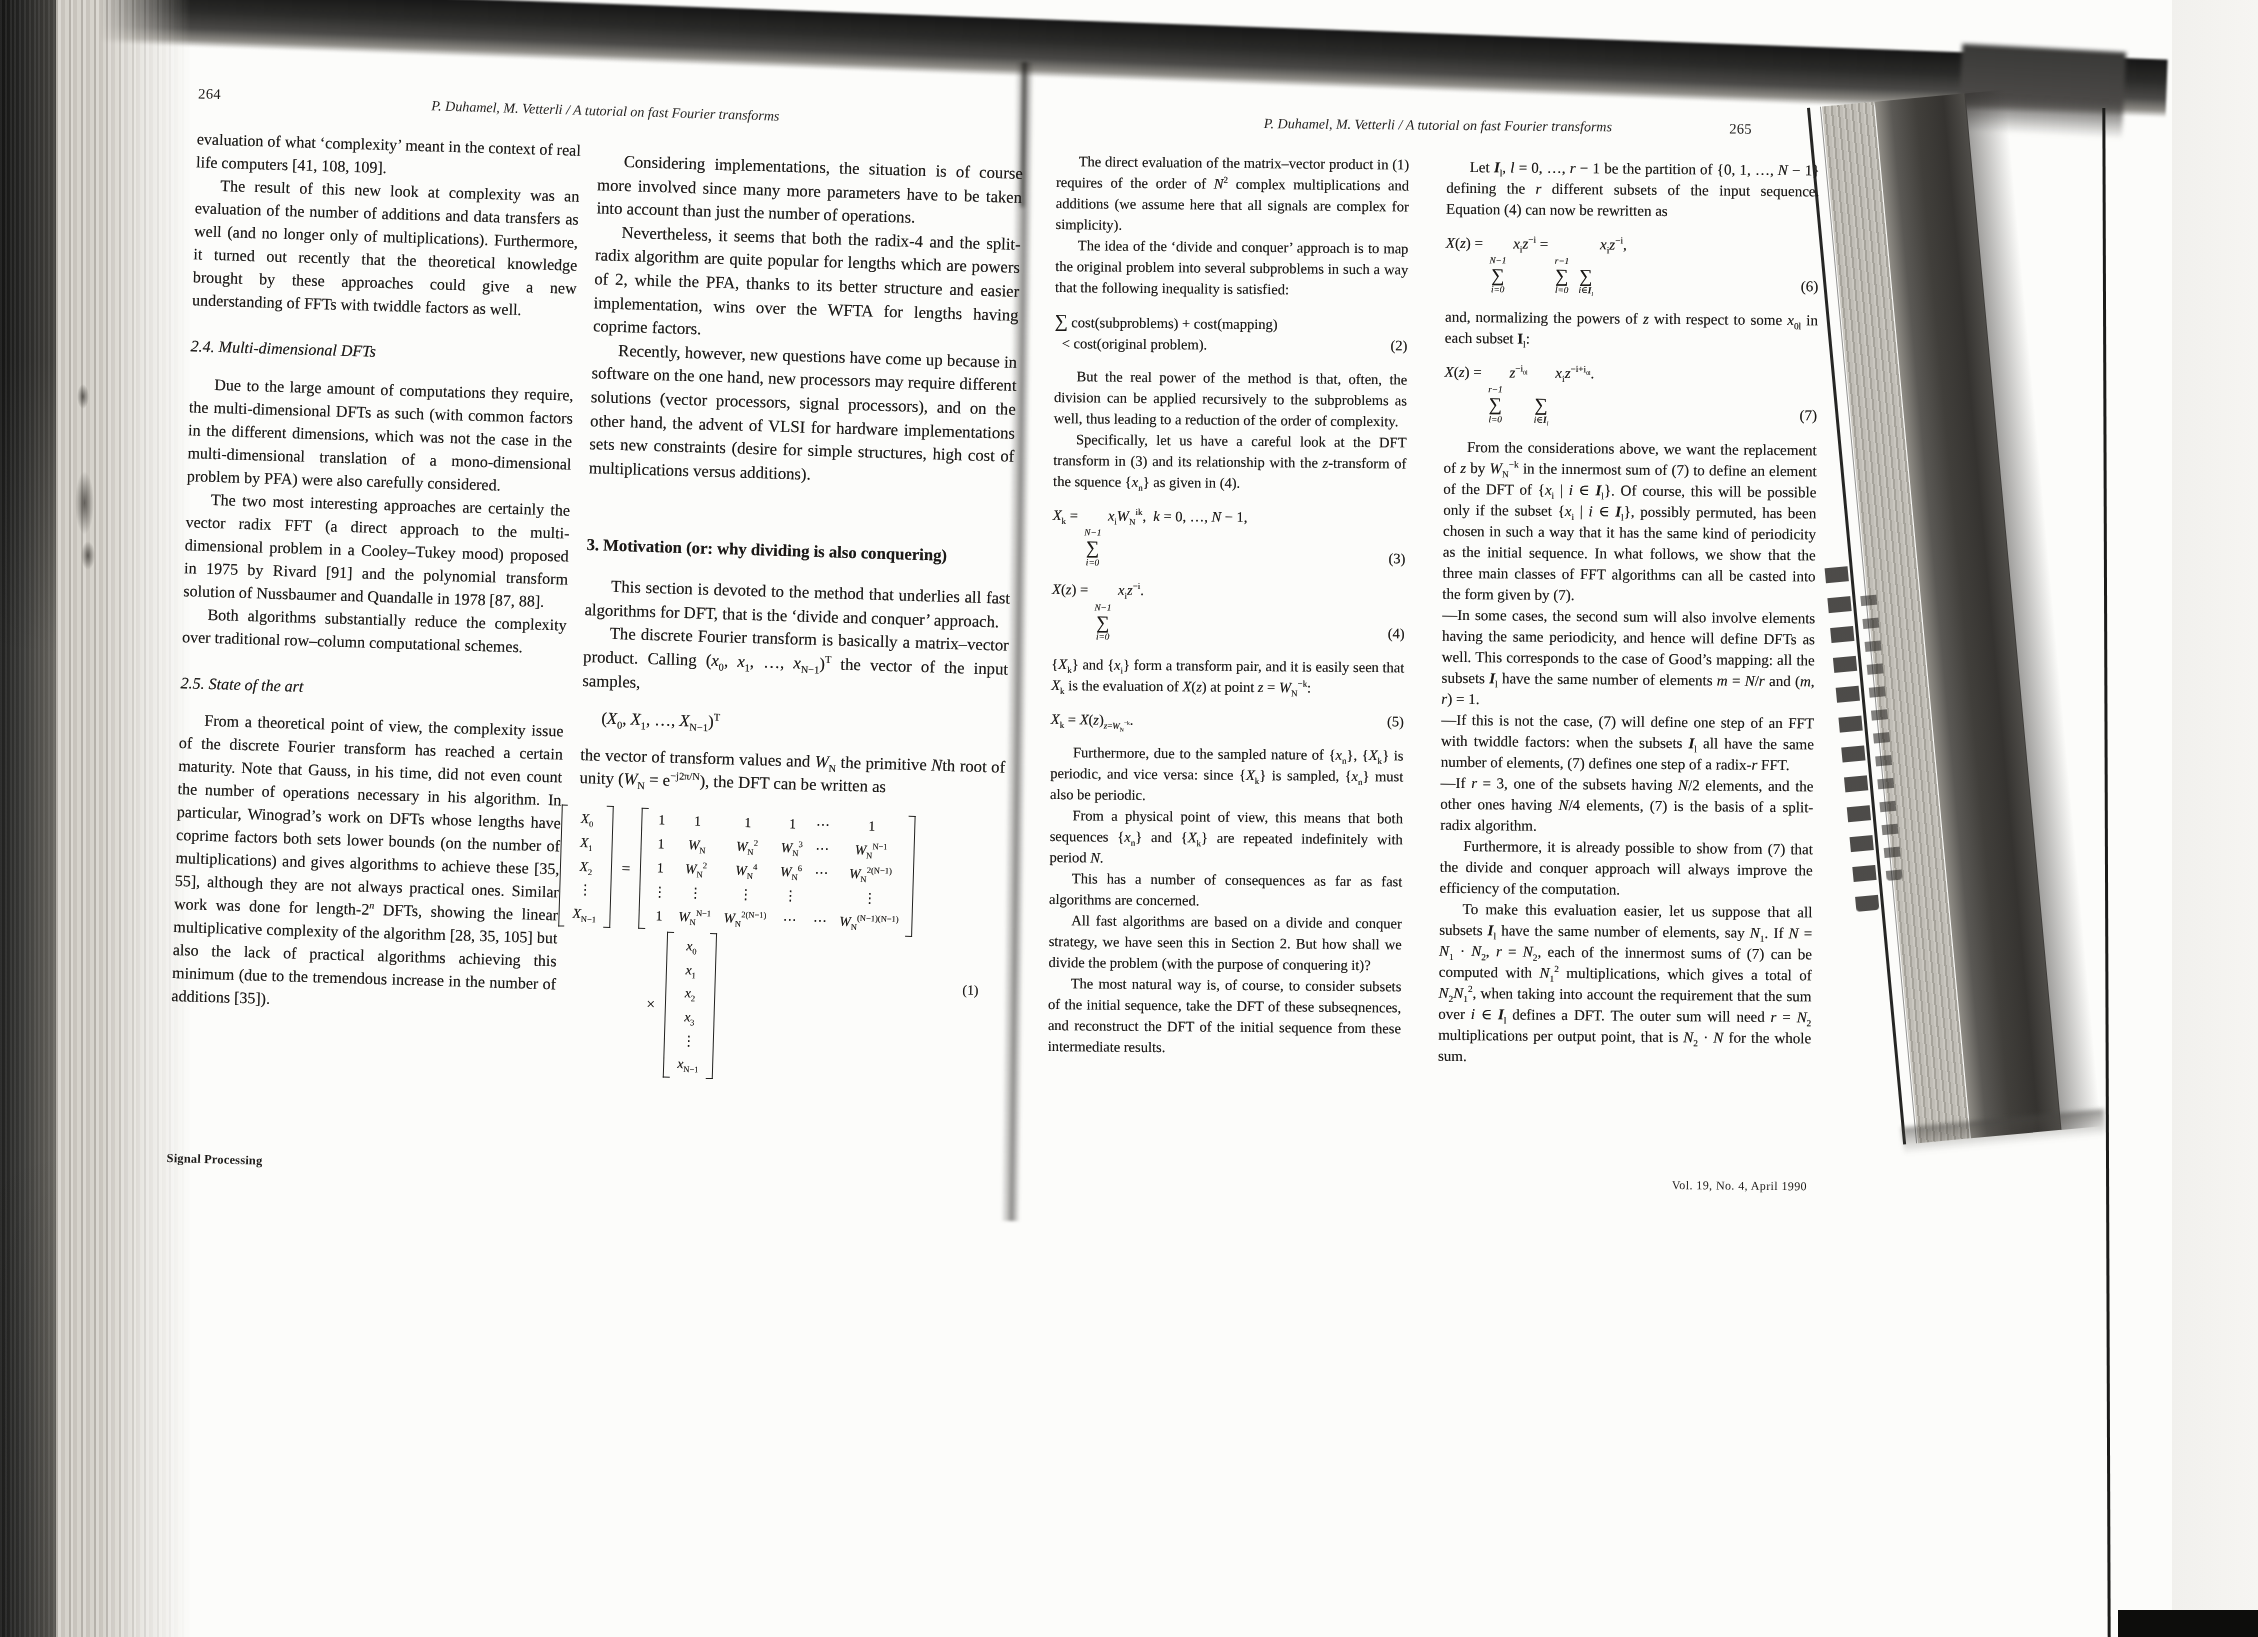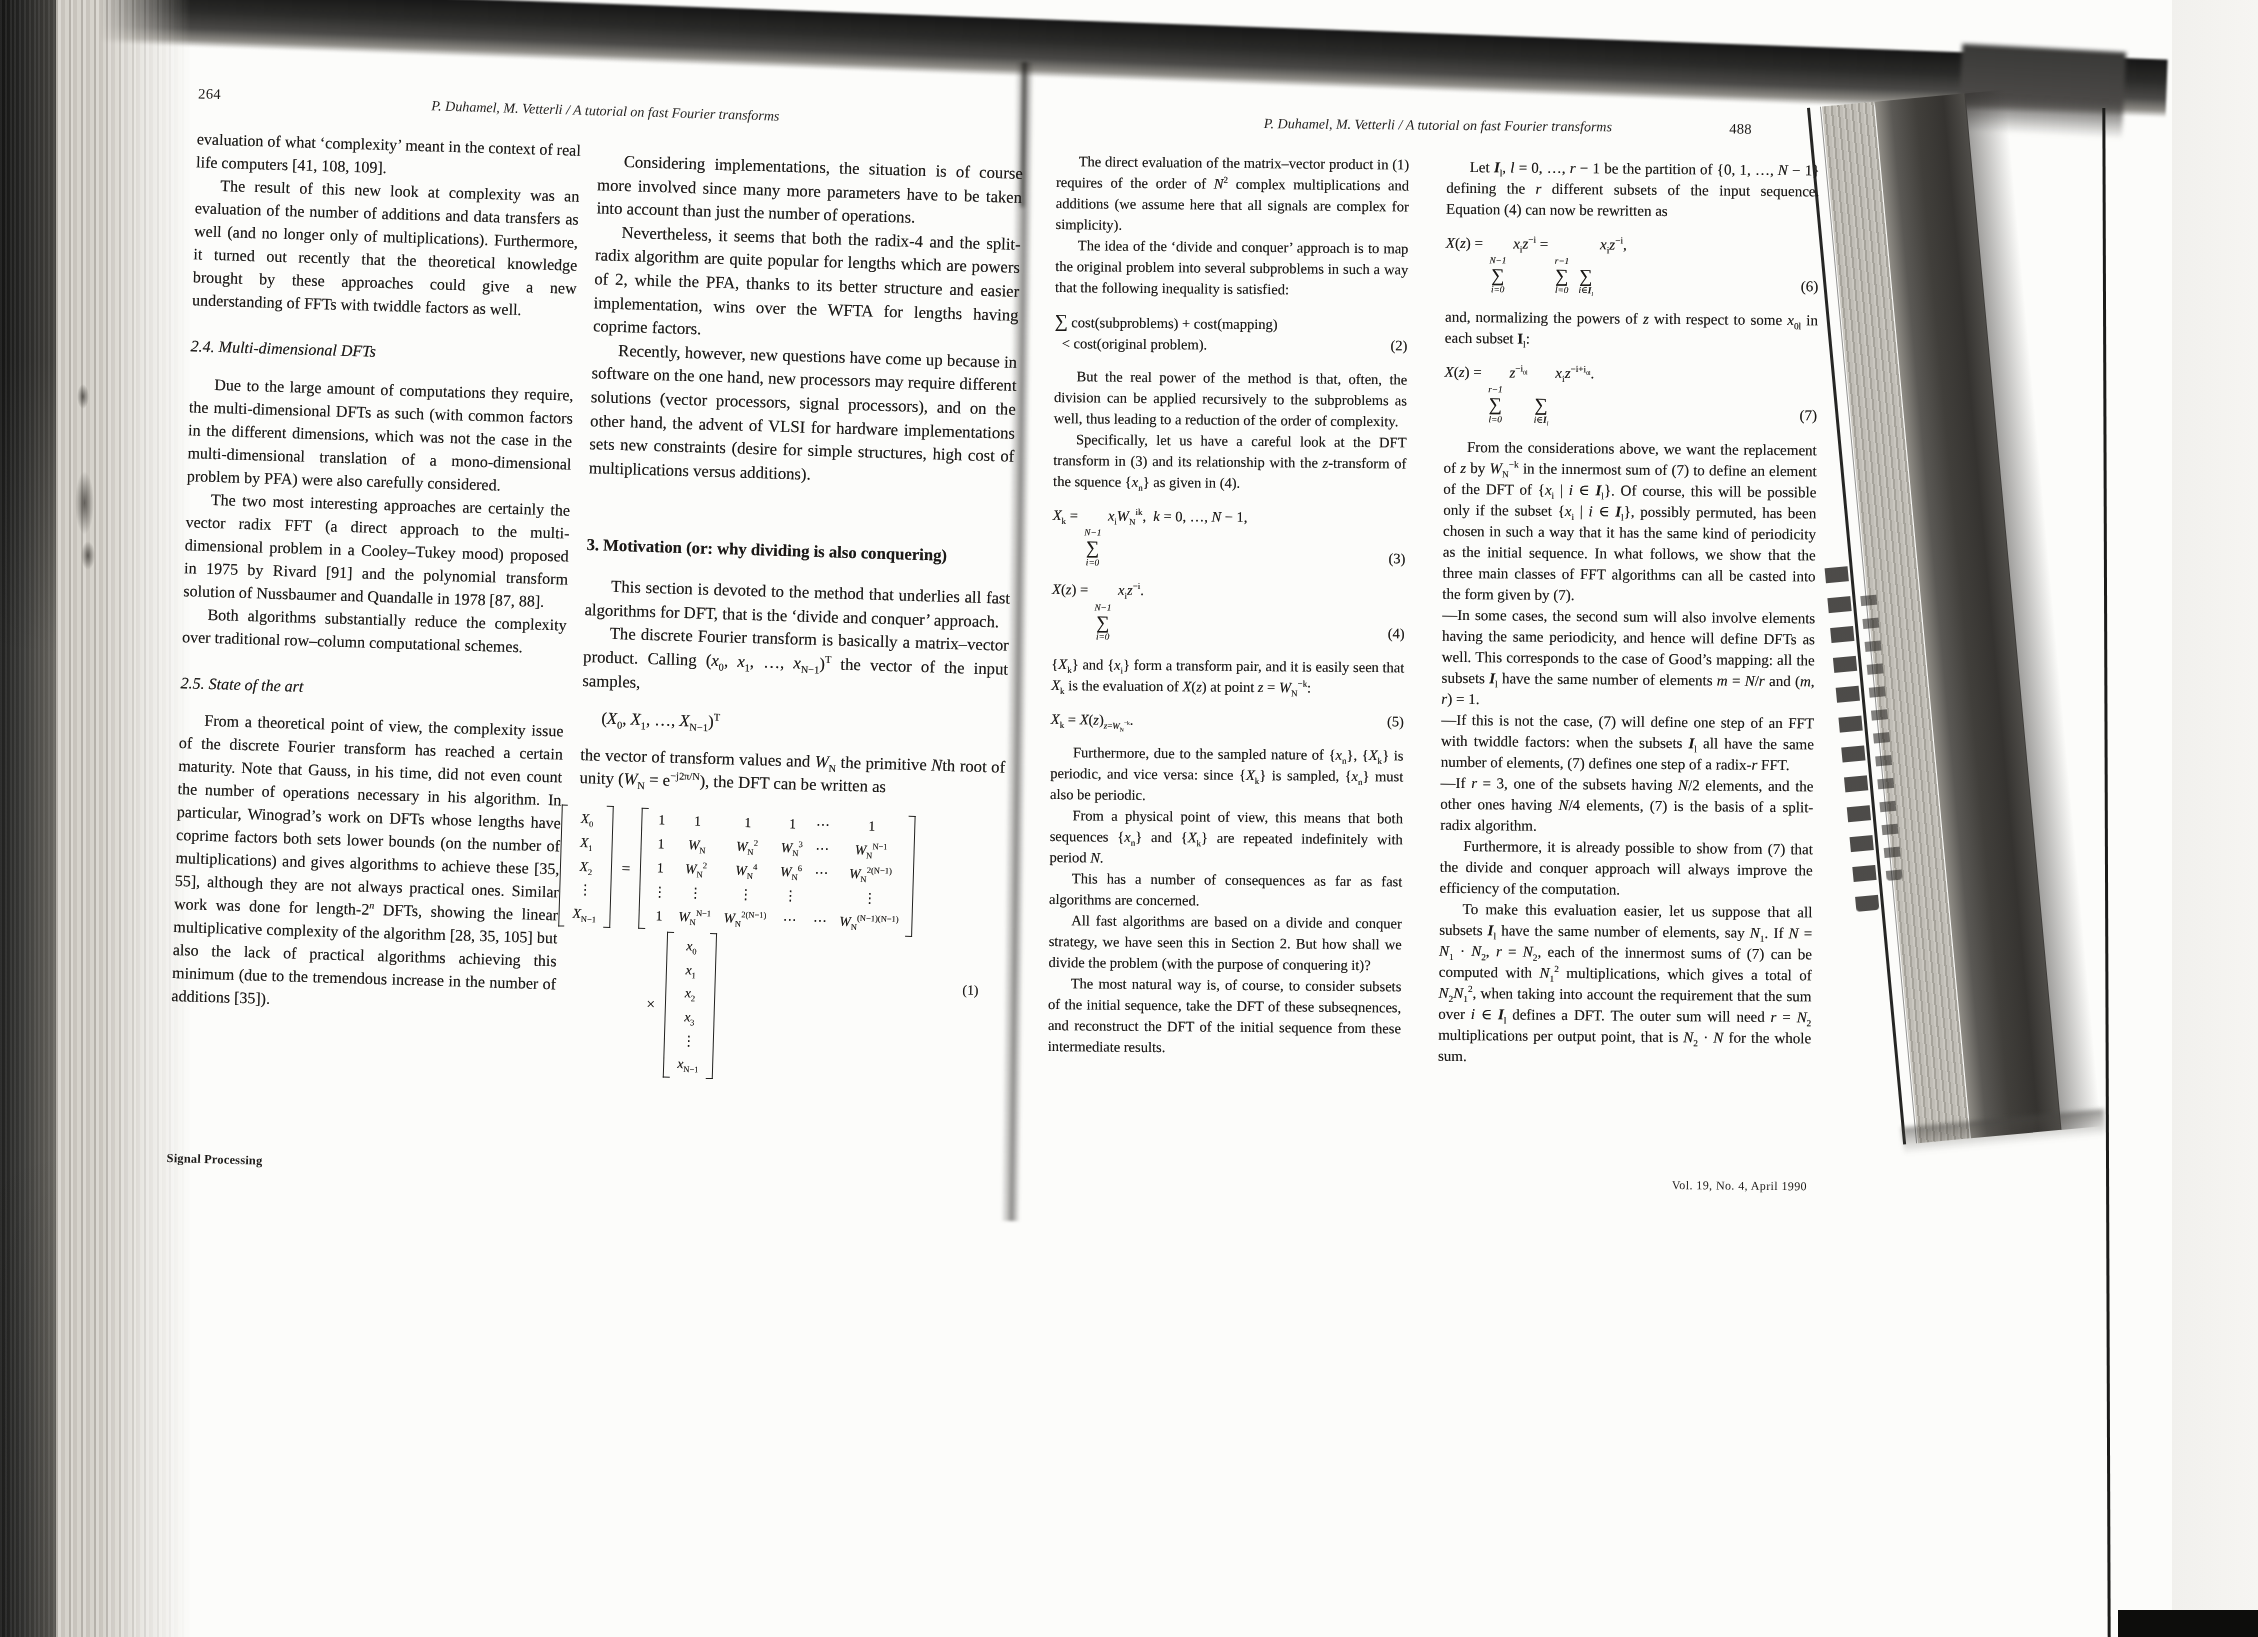--- a/index.html
+++ b/index.html
@@ -229,21 +229,21 @@
           </div>
           <div class="eq-num mnum">(1)</div>
         </div>
       </div>
     <div class="footer-left">Signal Processing</div>
   </div>
 
   <div class="page right-page">
     <div class="pg-header">
       <span class="pg-title">P. Duhamel, M. Vetterli / A tutorial on fast Fourier transforms</span>
-      <span class="pg-num">488</span>
+      <span class="pg-num">265</span>
     </div>
     <div class="col col-r1">
         <div class="para">The direct evaluation of the matrix–vector product in (1) requires of the order of <i>N</i><sup>2</sup> complex multiplications and additions (we assume here that all signals are complex for simplicity).</div>
         <div class="para">The idea of the ‘divide and conquer’ approach is to map the original problem into several subproblems in such a way that the following inequality is satisfied:</div>
         <div class="eq-line"><div class="eq-body"><span class="bigsig">∑</span> cost(subproblems) + cost(mapping)<br>&nbsp;&nbsp;&lt; cost(original problem).</div><div class="eq-num">(2)</div></div>
         <div class="para">But the real power of the method is that, often, the division can be applied recursively to the subproblems as well, thus leading to a reduction of the order of complexity.</div>
         <div class="para">Specifically, let us have a careful look at the DFT transform in (3) and its relationship with the <i>z</i>-transform of the squence {<i>x</i><sub>n</sub>} as given in (4).</div>
         <div class="eq-line"><div class="eq-body"><i>X</i><sub>k</sub> = <span class="sum">
               <span class="sl"><i>N</i>−1</span>
               <span class="sg">∑</span>

